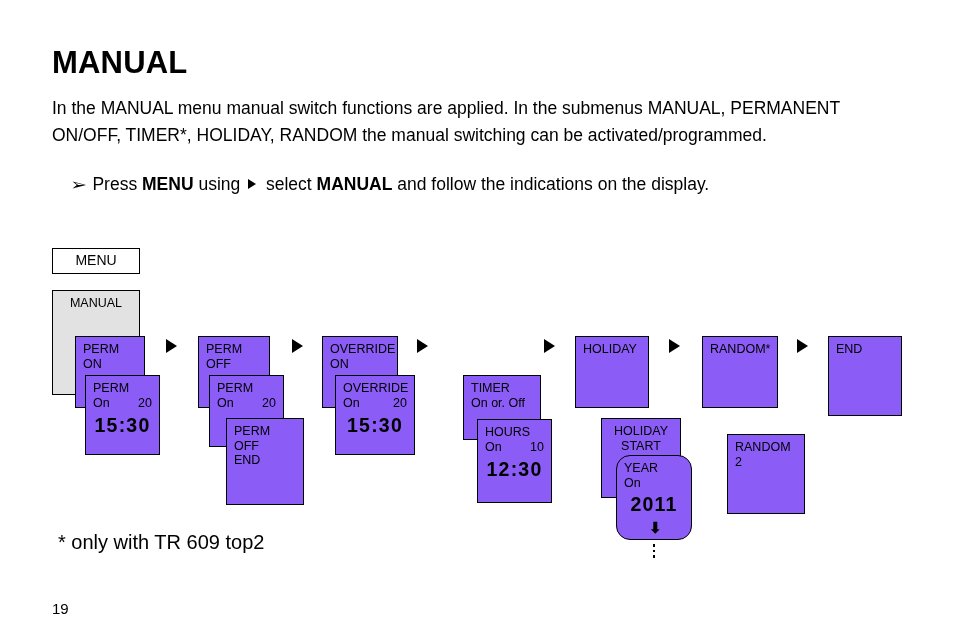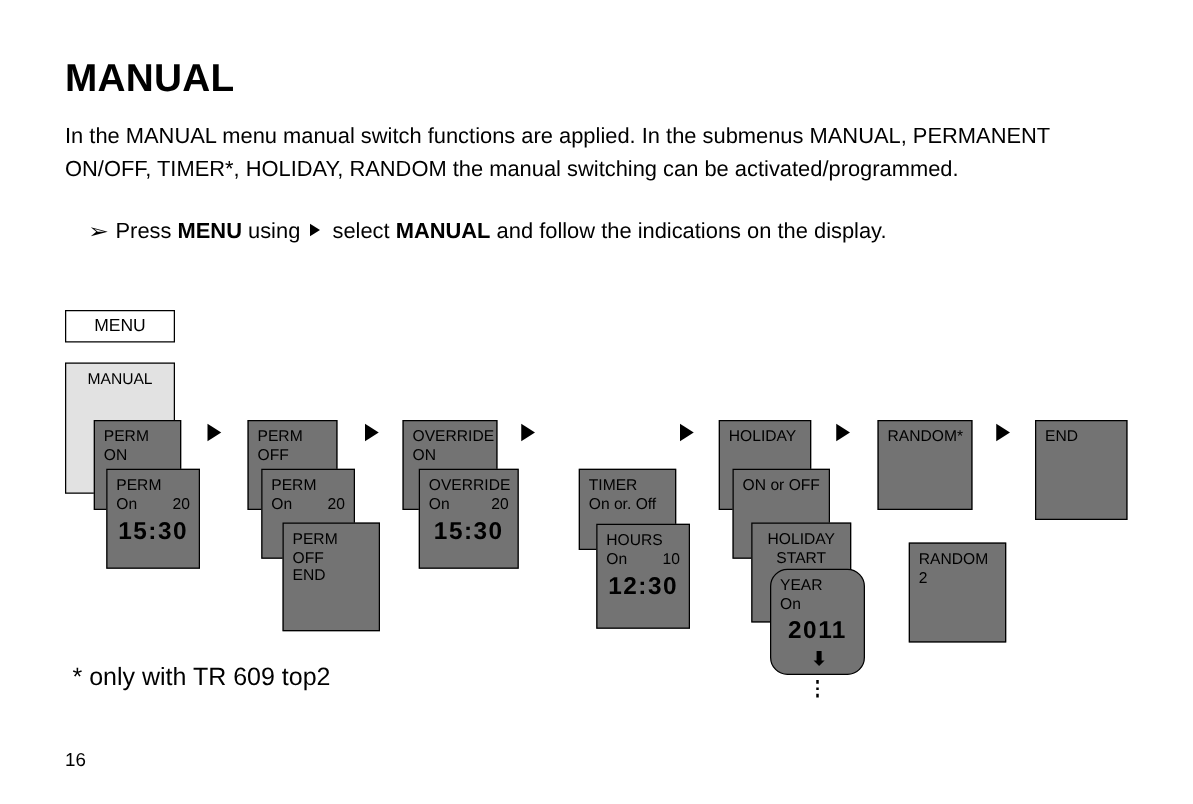--- a/index.html
+++ b/index.html
@@ -66,21 +66,21 @@
   #diagram {
     position: absolute;
     left: 0; top: 0;
     width: 954px;
     height: 643px;
   }
   .dbox {
     position: absolute;
     box-sizing: border-box;
     border: 1.4px solid #000;
-    background: #737373;
+    background: #8b5cf6;
     font-size: 12.5px;
     line-height: 14.5px;
     padding: 5px 7px 0 7px;
   }
   .dbox.shaded { background: #e2e2e2; }
   .dbox.center { text-align: center; padding-left: 4px; padding-right: 4px; }
 
   .menu-box {
     position: absolute;
     box-sizing: border-box;
@@ -223,23 +223,20 @@
       <span class="k">On</span>
       <span class="v">10</span>
     </div>
     <div class="bigval">12:30</div>
   </div>
   <div class="arrow-tri" style="left:544px; top:339px;"></div>
 
   <div class="dbox" style="left:575px; top:336px; width:74px; height:72px;">
     <span>HOLIDAY</span>
   </div>
-  <div class="dbox center" style="left:586px; top:375px; width:78px; height:72px;">
-    <div>ON or OFF</div>
-  </div>
   <div class="dbox center" style="left:601px; top:418px; width:80px; height:80px;">
     <div>HOLIDAY</div>
     <div>START</div>
   </div>
   <div class="dbox" style="left:616px; top:455px; width:76px; height:85px;border-radius:14px;">
     <div>YEAR</div>
     <div>On</div>
     <div class="bigval">2011</div>
   </div>
   <div class="down-arrow" style="left:649px; top:523px;">⬇</div>
@@ -258,13 +255,13 @@
   </div>
   <div class="arrow-tri" style="left:797px; top:339px;"></div>
 
   <div class="dbox" style="left:828px; top:336px; width:74px; height:80px;">
     <span>END</span>
   </div>
 
 </div>
 
 <div id="footnote">* only with TR 609 top2</div>
-<div id="page-number">16</div>
+<div id="page-number">19</div>
 
 </body></html>

